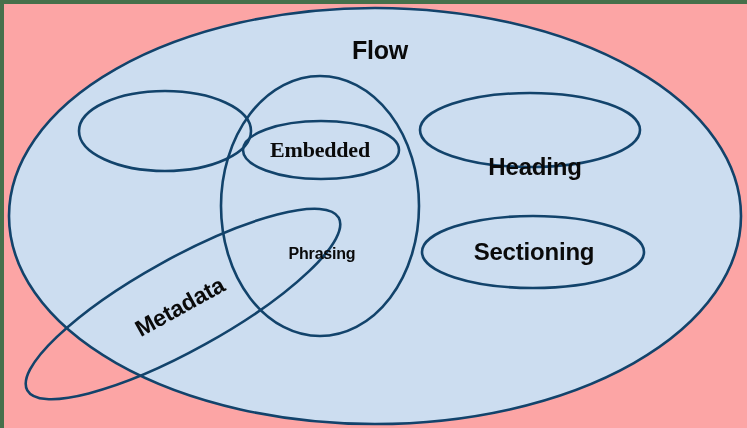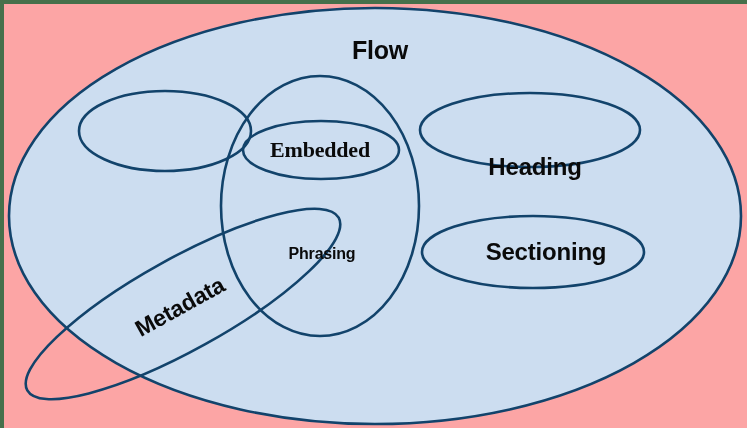--- a/index.html
+++ b/index.html
@@ -47,21 +47,21 @@
     line-height: 1;
     transform: translate(-50%, -50%);
     pointer-events: none;
     letter-spacing: -0.2px;
   }
   .label-flow      { left: 376px; top: 46px;  font-size: 25px; }
   .label-interactive { left: 163px; top: 127px; font-size: 22px; }
   .label-embedded  { left: 316px; top: 146px; font-size: 22px; font-family: Liberation Serif, serif; }
   .label-heading   { left: 531px; top: 127px; font-size: 24px; margin-top: 36px; }
   .label-phrasing  { left: 318px; top: 250px; font-size: 16px; }
-  .label-sectioning{ left: 530px; top: 248px; font-size: 24px; margin-left: 12px; }
+  .label-sectioning{ left: 530px; top: 248px; font-size: 24px; }
   .label-metadata  { left: 176px; top: 303px; font-size: 23px;
                      transform: translate(-50%, -50%) rotate(-29deg); }
 </style>
 </head>
 <body>
 
 <div id="diagram-root">
 
   <svg id="venn-svg" viewBox="0 0 747 428">
     <ellipse class="set-ellipse filled" cx="371" cy="212" rx="366" ry="208"></ellipse>

